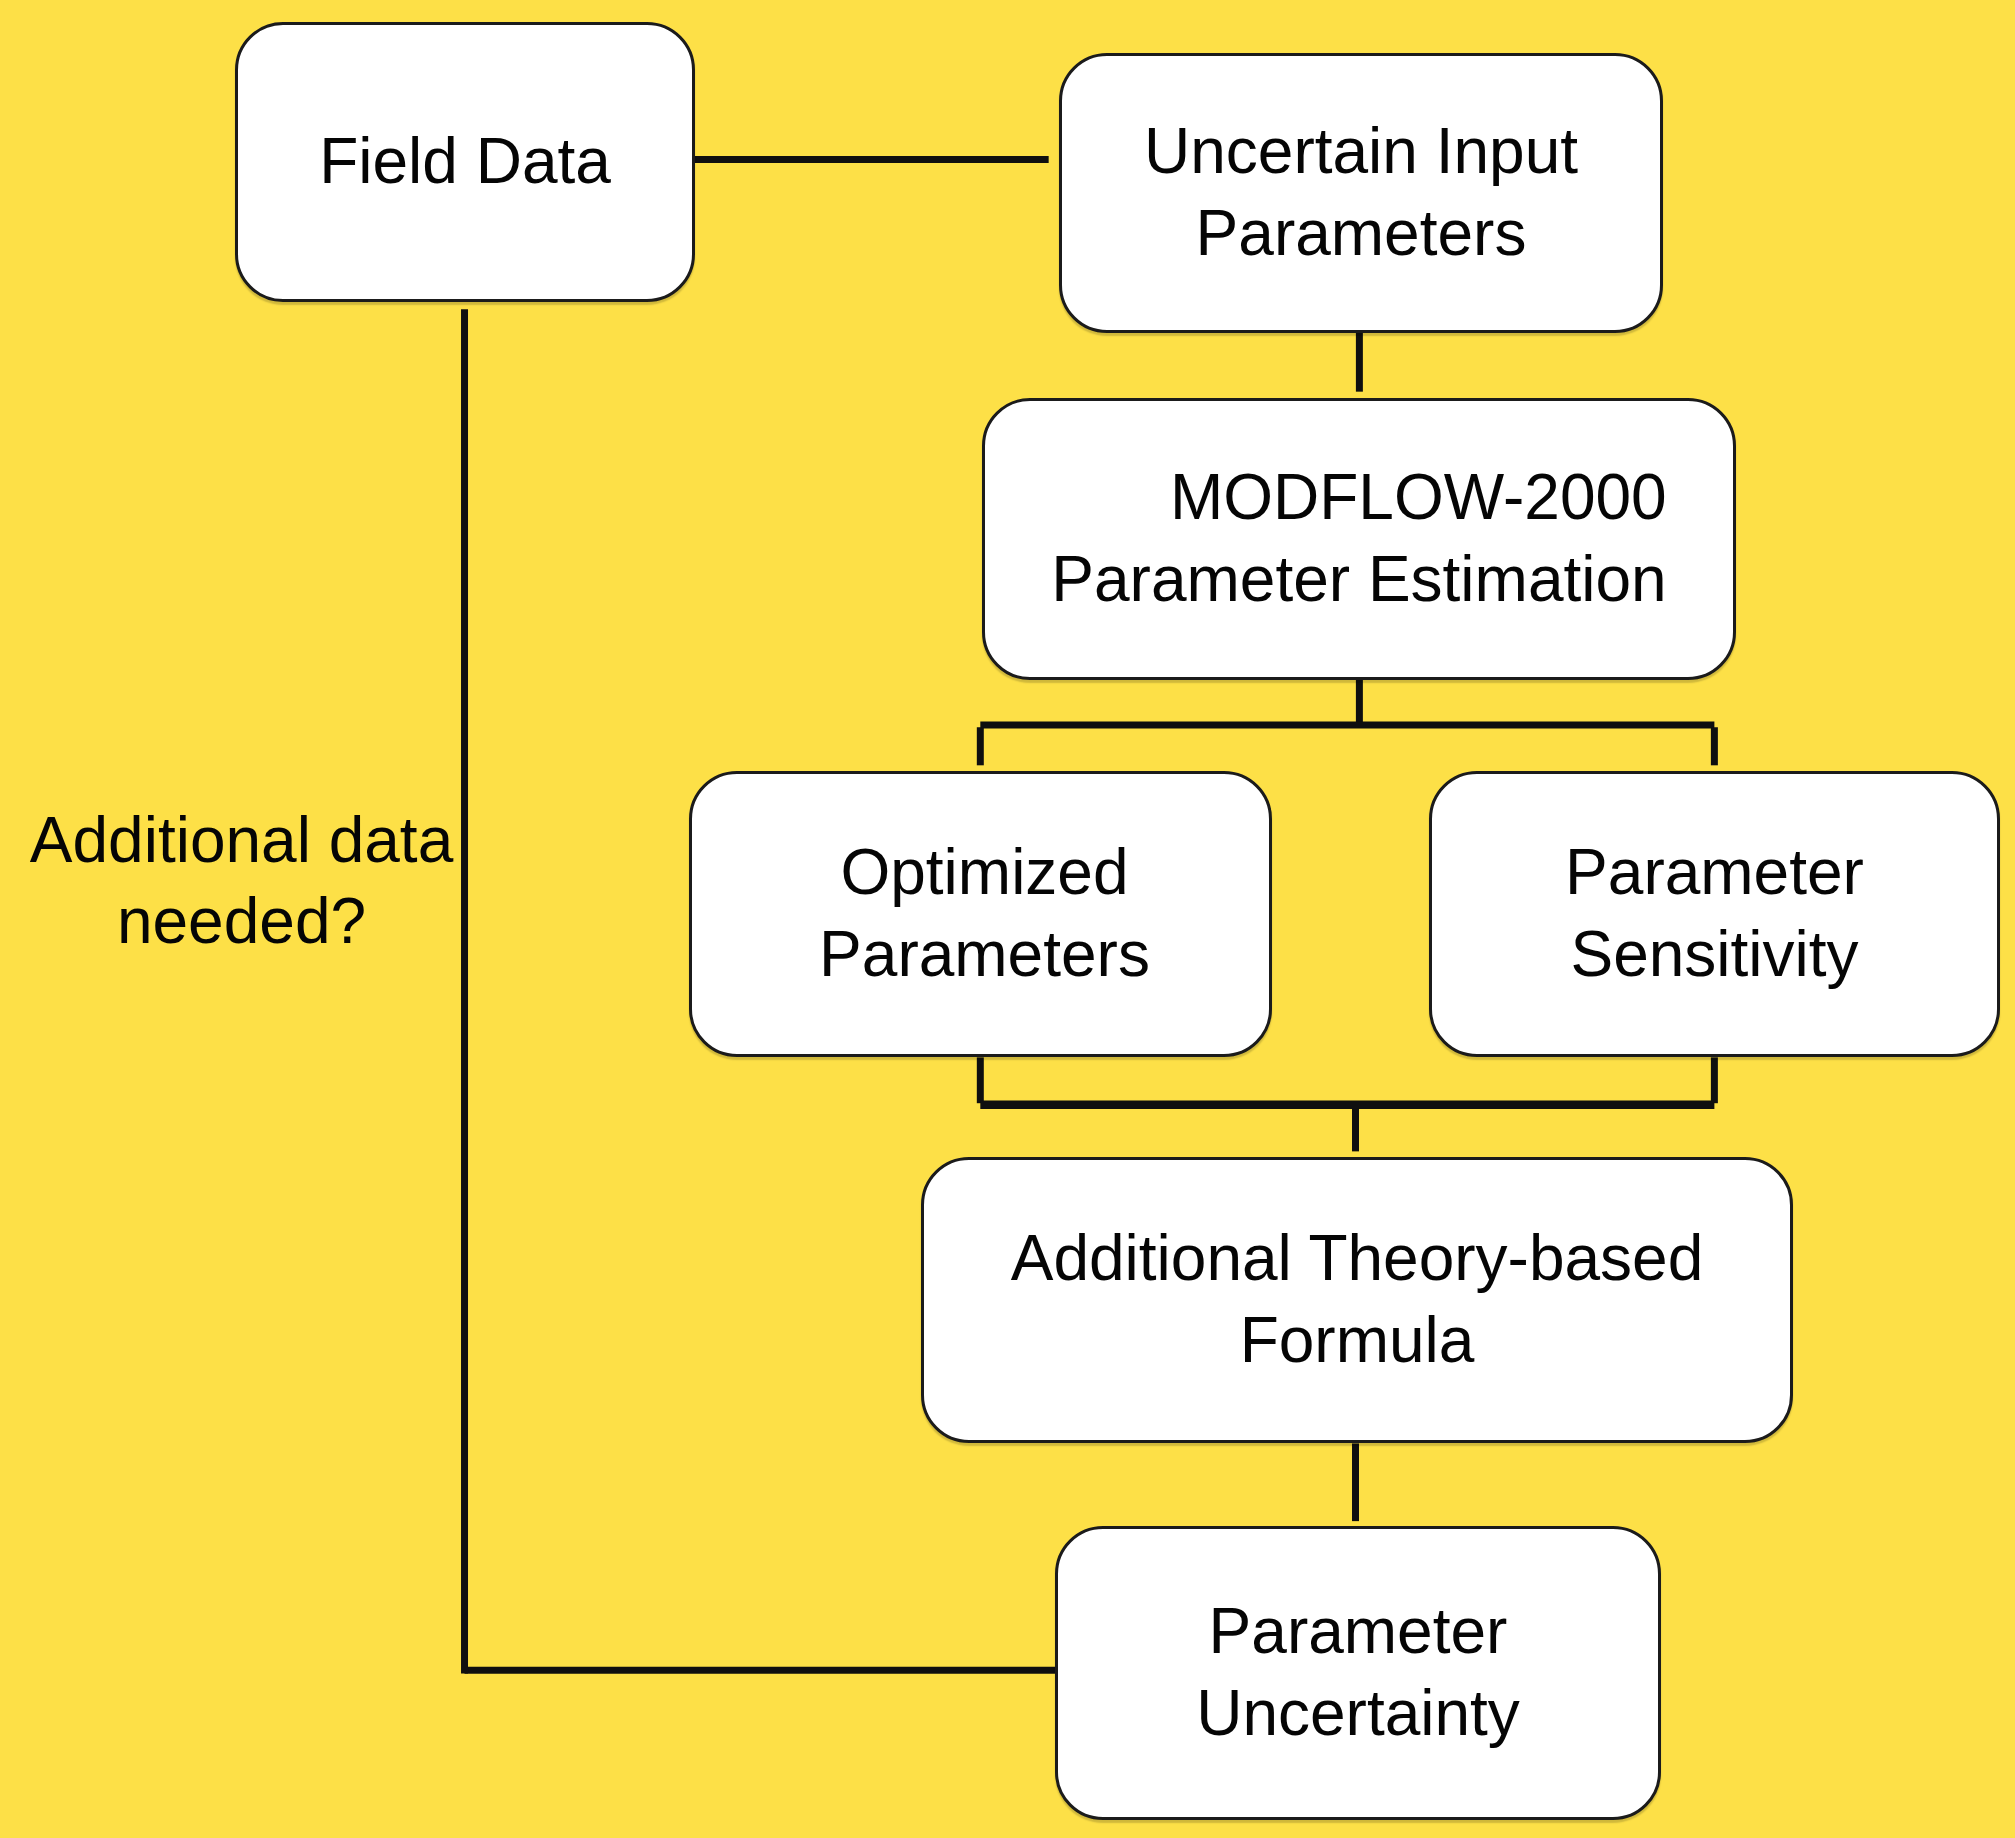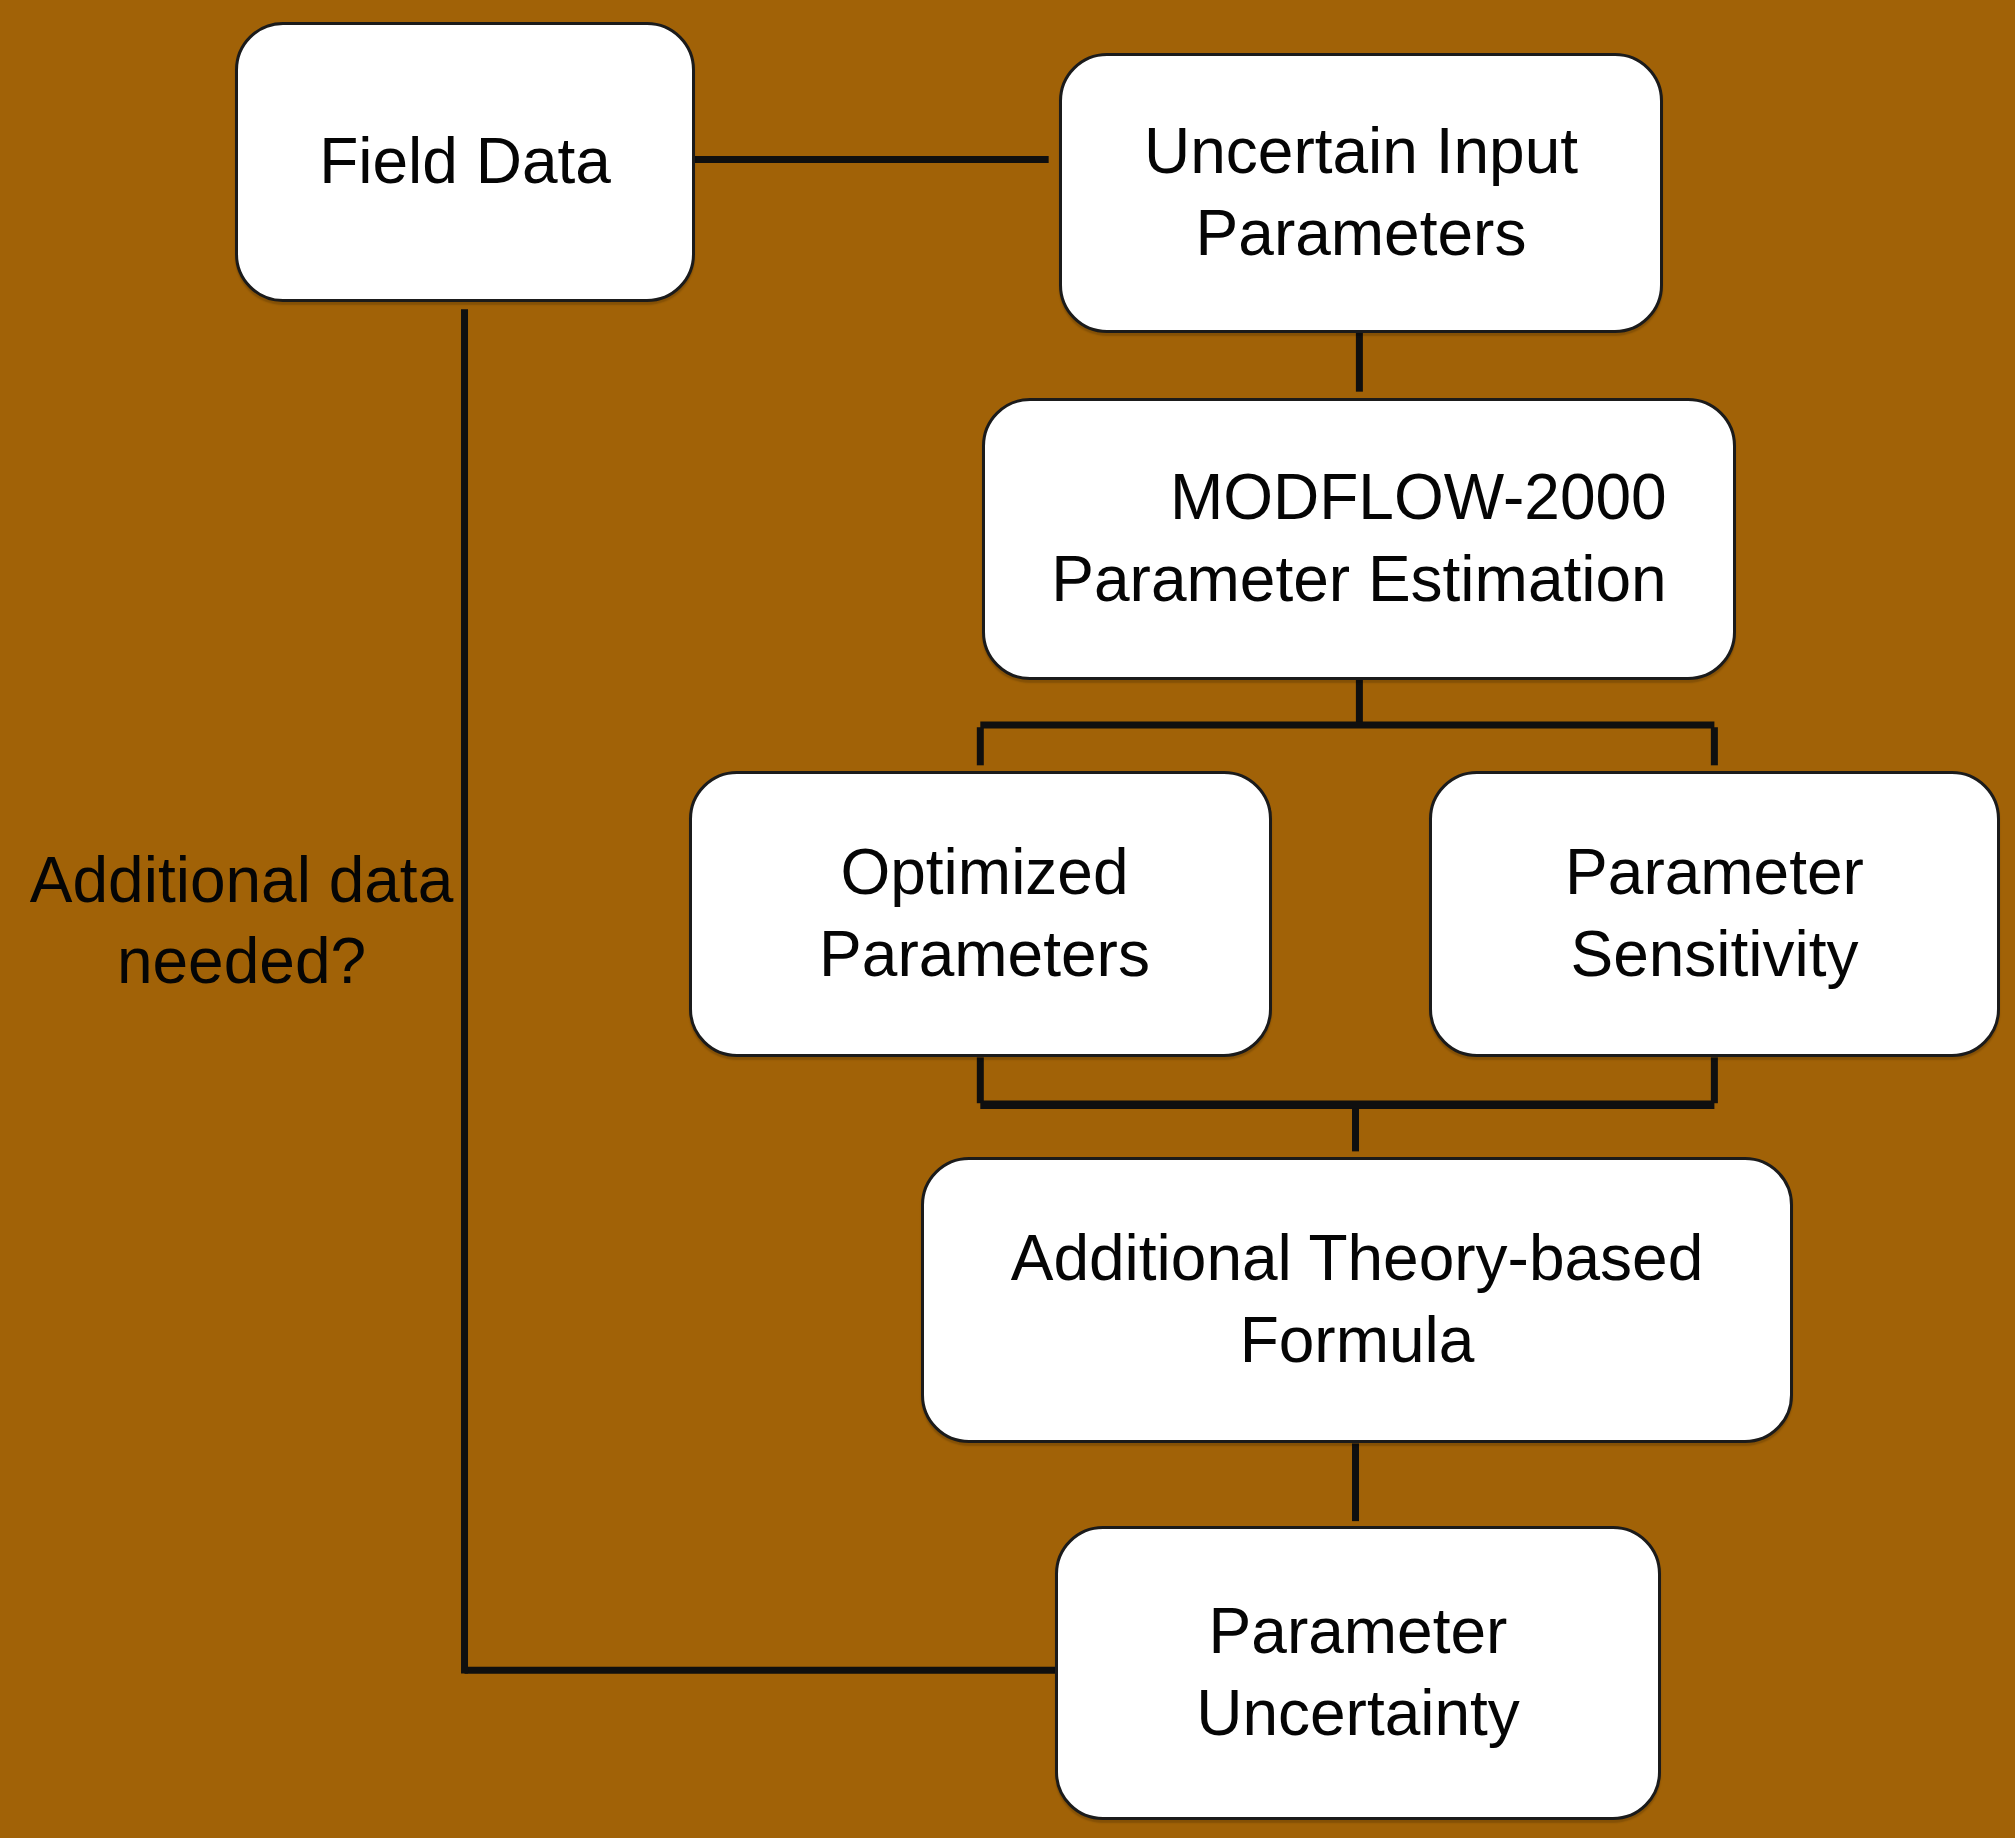--- a/index.html
+++ b/index.html
@@ -4,21 +4,21 @@
 <style>
   html, body {
     margin: 0;
     padding: 0;
     background: #ffffff;
   }
   .canvas {
     position: relative;
     width: 2015px;
     height: 1839px;
-    background: #a16207;
+    background: #fde047;
     font-family: "Liberation Sans", "DejaVu Sans", sans-serif;
     overflow: hidden;
   }
   svg.connectors {
     position: absolute;
     left: 0;
     top: 0;
     width: 2015px;
     height: 1839px;
   }
@@ -43,21 +43,21 @@
     font-size: 64px;
     line-height: 1.28;
     font-weight: 500;
     color: #050505;
     white-space: pre-line;
     box-shadow: 0 2.3px 1.6px rgba(0,0,0,0.18);
   }
   .annotation {
     position: absolute;
     left: 22px;
-    top: 840px;
+    top: 800px;
     width: 439px;
     text-align: center;
     font-size: 64px;
     line-height: 1.27;
     font-weight: 500;
     color: #050505;
     white-space: pre-line;
   }
 </style>
 </head>

